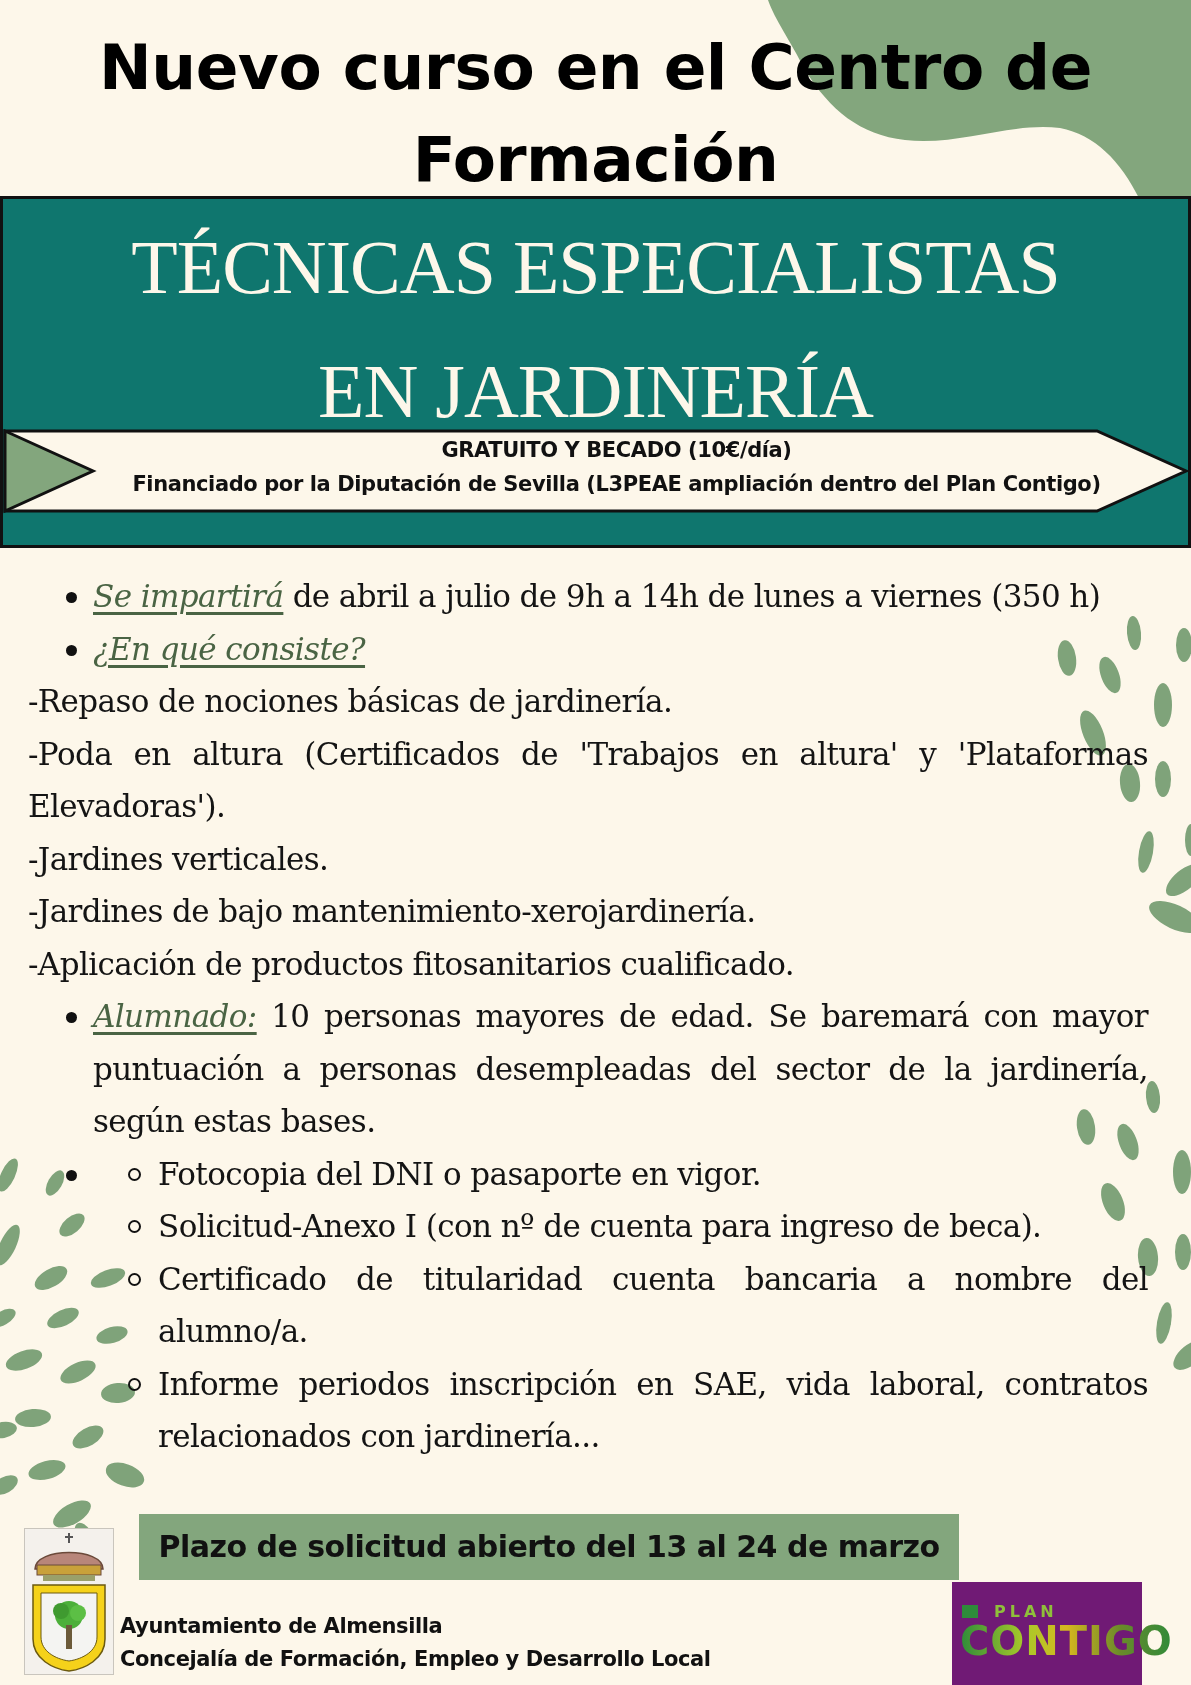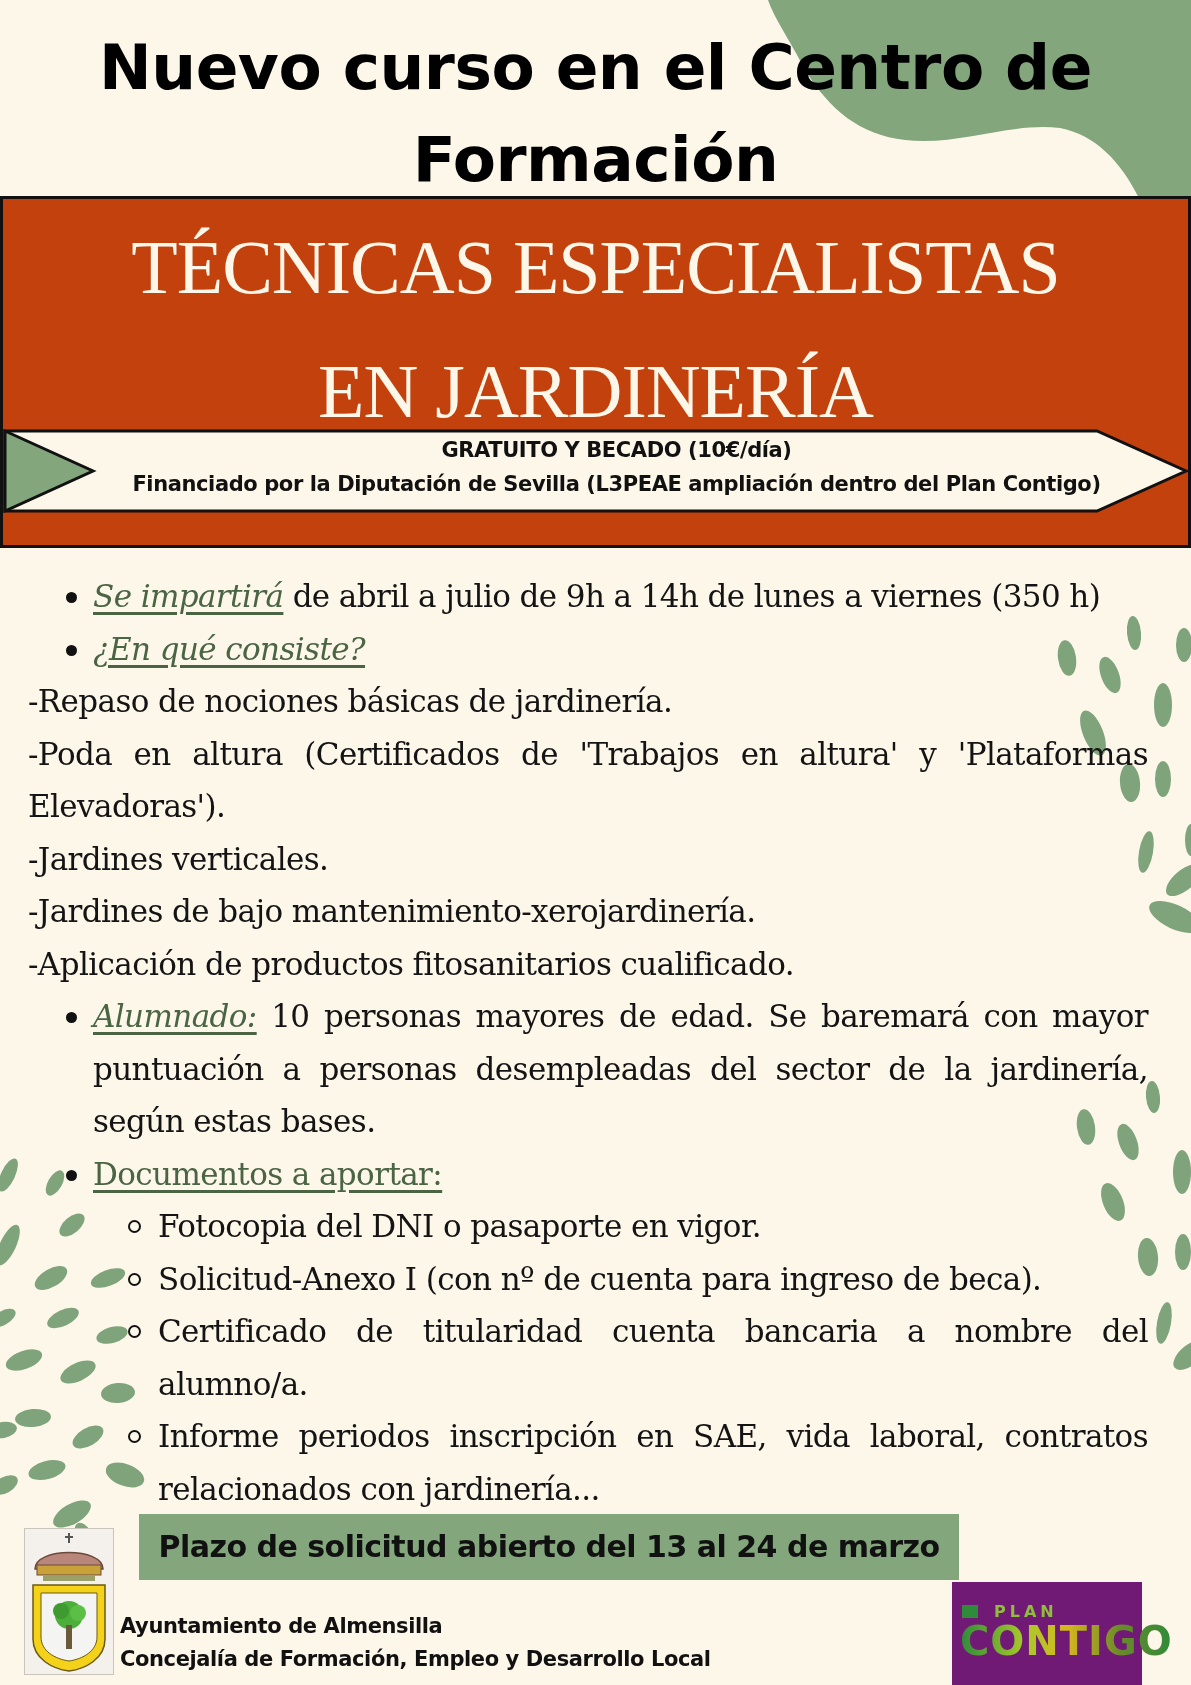--- a/index.html
+++ b/index.html
@@ -11,21 +11,21 @@
     .blob { position: absolute; left: 0; top: 0; width: 1191px; height: 200px; z-index: 0; }
     .dots { position: absolute; left: 0; top: 0; width: 1191px; height: 1685px; z-index: 0; }
     .headline {
       position: absolute; left: 0; top: 22px; width: 1191px; z-index: 2;
       text-align: center; color: #000000;
       font-family: "DejaVu Sans", sans-serif; font-weight: bold;
       font-size: 63px; line-height: 92px; letter-spacing: -0.5px;
     }
     .banner {
       position: absolute; left: 0; top: 196px; width: 1185px; height: 346px;
-      background: #c2410c; border: 3px solid #111; z-index: 2;
+      background: #0f766e; border: 3px solid #111; z-index: 2;
     }
     .course-title {
       position: absolute; left: 0; top: 6px; width: 100%;
       text-align: center; color: #fdf7ea;
       font-family: "Liberation Serif", serif; font-size: 76px; line-height: 124px;
       letter-spacing: -1px;
     }
     .ribbon { position: absolute; left: 0; top: 230px; width: 1185px; height: 85px; }
     .ribbon svg { position: absolute; left: 0; top: 0; }
     .ribbon-text {
@@ -187,21 +187,20 @@
 
   <div class="row bullet-row justify">
     <span class="dot"></span>
     <span class="link">Alumnado:</span><span> 10 personas mayores de edad. Se baremará con mayor</span>
   </div>
   <div class="row bullet-row justify">puntuación a personas desempleadas del sector de la jardinería,</div>
   <div class="row bullet-row">según  estas bases.</div>
 
   <div class="row bullet-row">
     <span class="dot"></span>
-    <span class="link-plain">Documentos a aportar:</span>
   </div>
   <div class="row sub-row">
     <span class="ring"></span>
     <span>Fotocopia del DNI o pasaporte en vigor.</span>
   </div>
   <div class="row sub-row">
     <span class="ring"></span>
     <span>Solicitud-Anexo I (con nº de cuenta para ingreso de beca).</span>
   </div>
   <div class="row sub-row justify">

